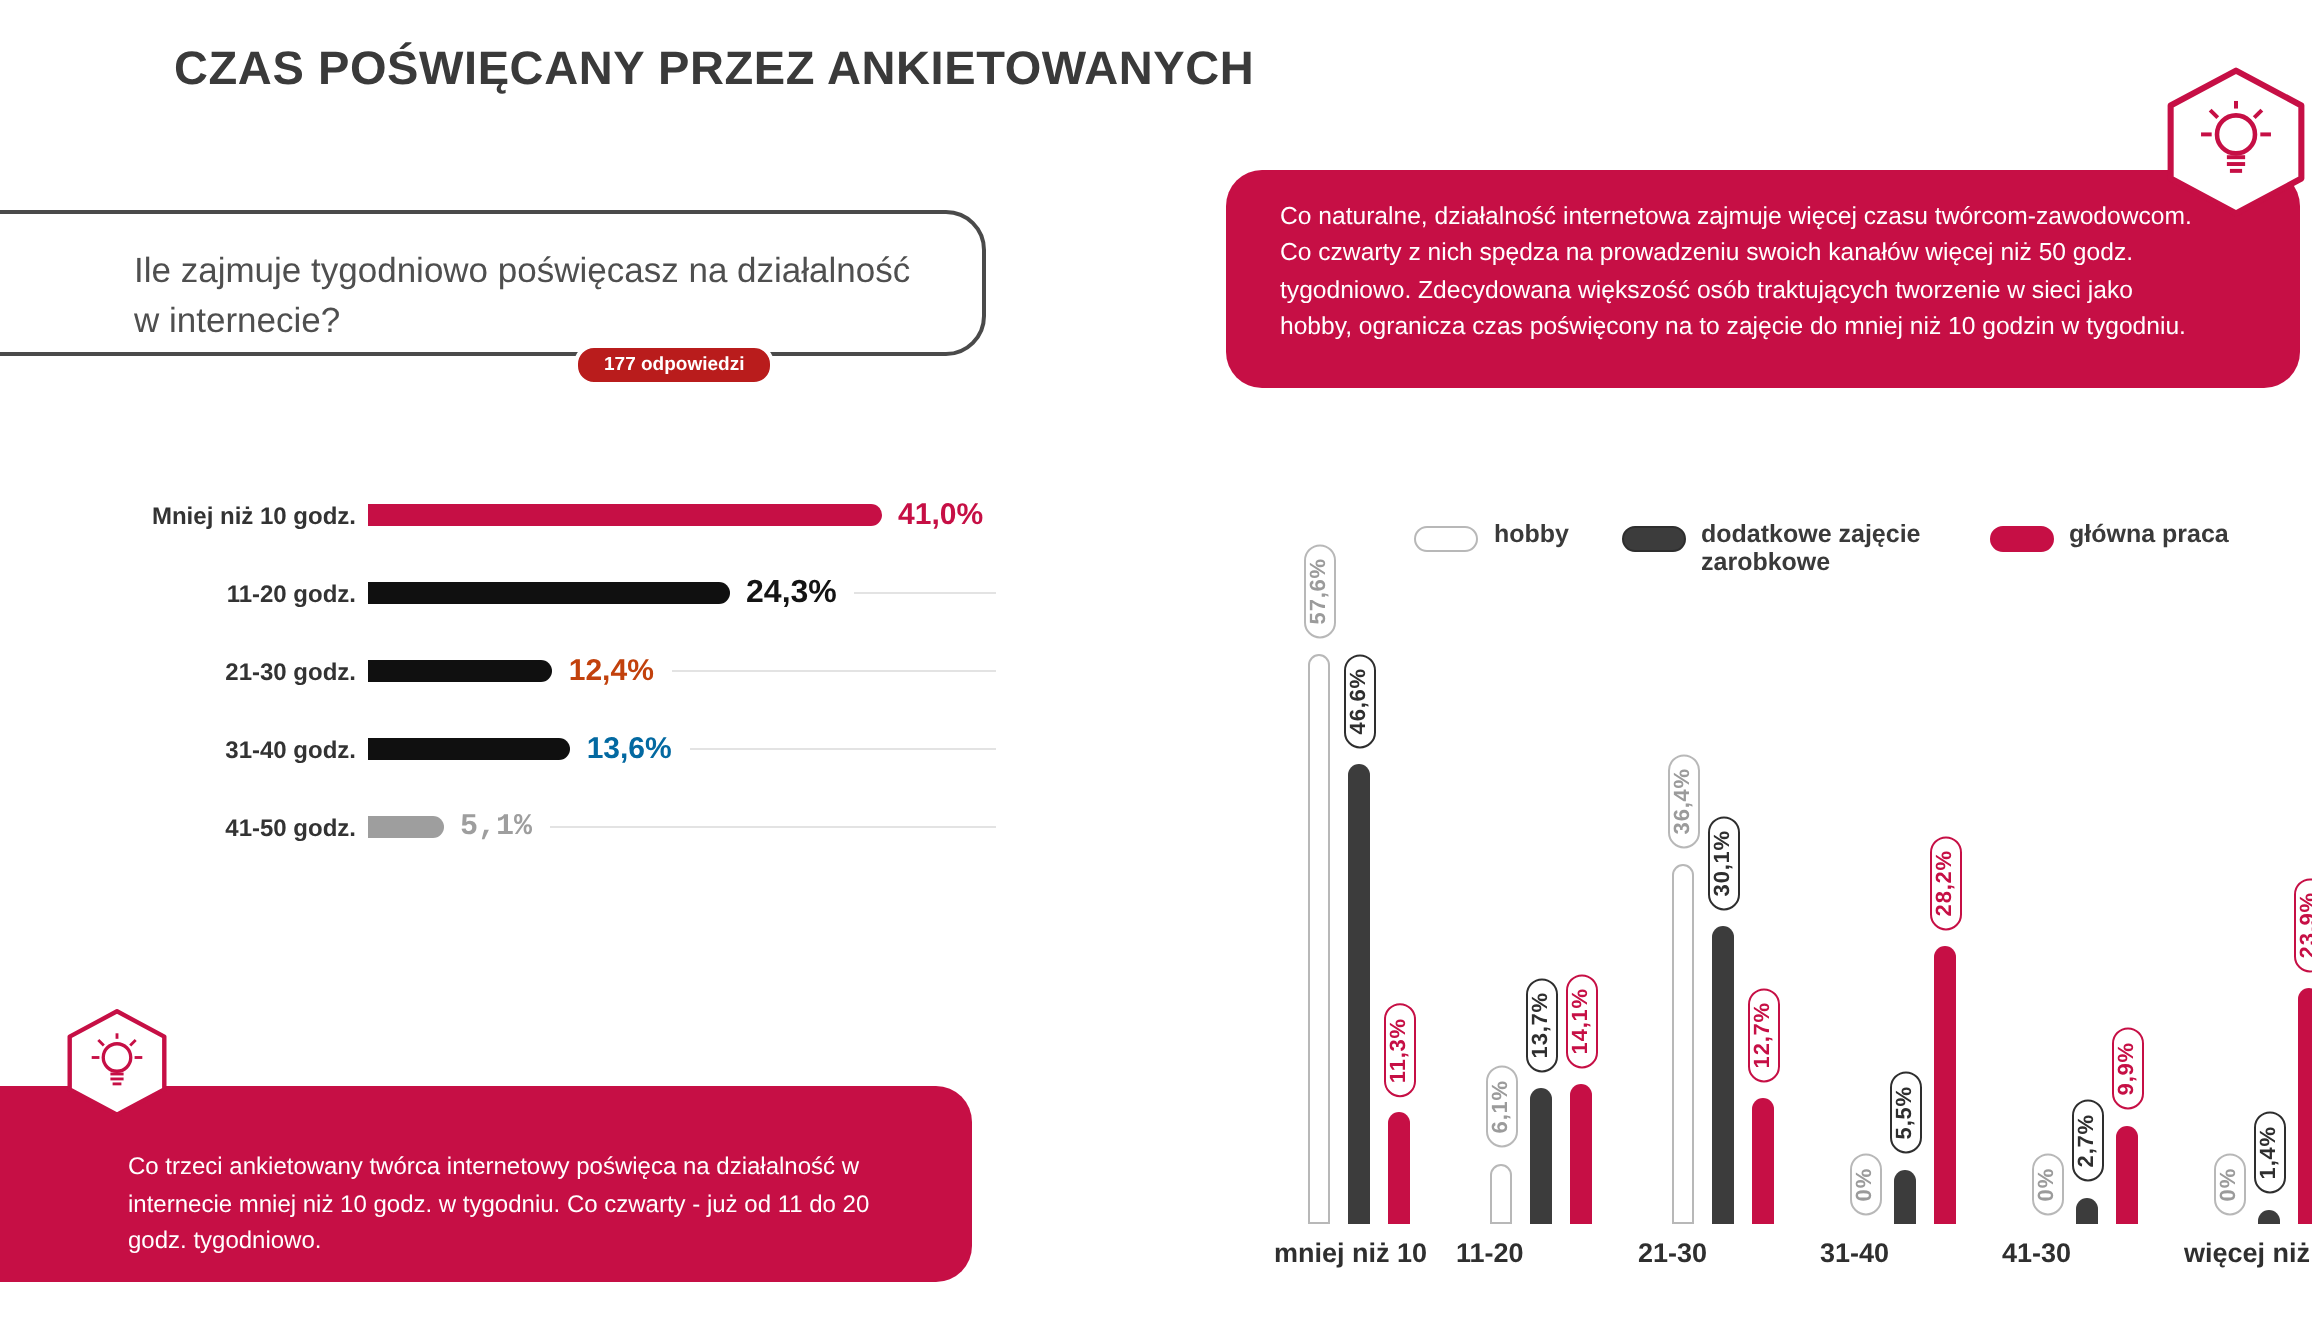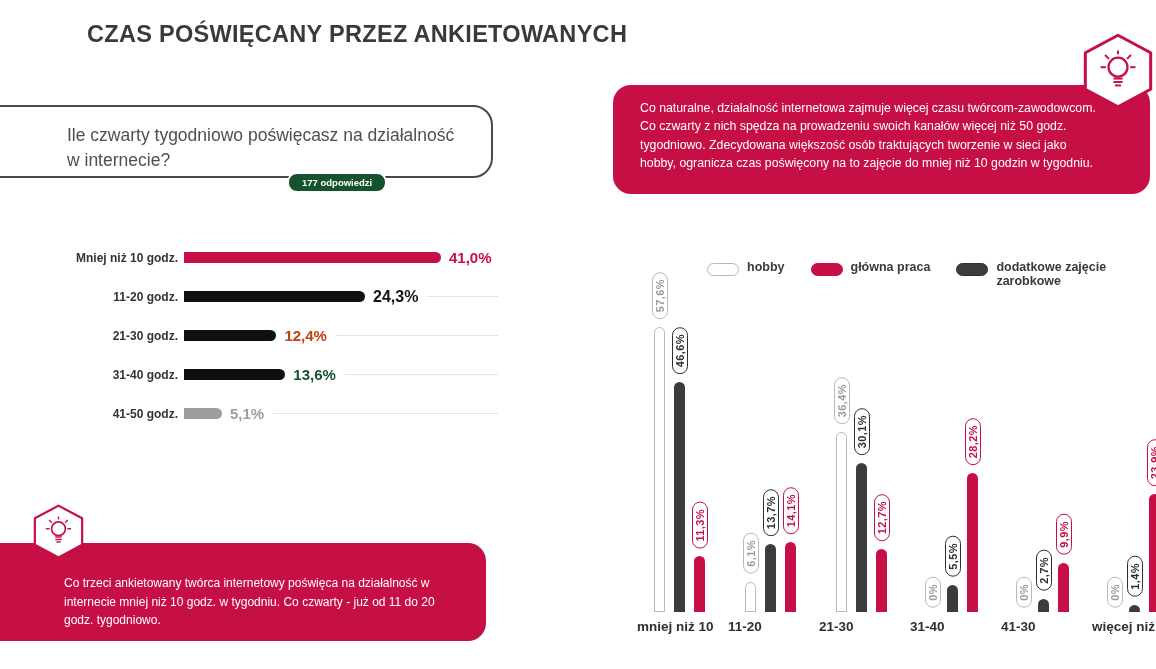--- a/index.html
+++ b/index.html
@@ -9,21 +9,21 @@
 
   
   .main-title { position:absolute; left:66px; top:20px; font-size:23.5px; font-weight:800;
                 color:#3a3a3a; line-height:1.24; letter-spacing:0.3px;margin-left:21px; }
 
   
   .qcard { position:absolute; left:-30px; top:105px; width:523px; height:73px;
            border:2.5px solid #4a4a4a; border-radius:20px; background:#fff; }
   .qcard .qtext { position:absolute; left:95px; top:16px; width:400px;
                   font-size:17.5px; line-height:1.45; color:#4f4f4f; }
-  .qbadge { position:absolute; left:315px; top:65px; background:#14532d; color:#fff;
+  .qbadge { position:absolute; left:315px; top:65px; background:#b91c1c; color:#fff;
             font-size:9.5px; font-weight:600; padding:3px 13px; border-radius:10px;
             border:2px solid #fff; white-space:nowrap; }
 
   
   .insight { background:#C60F45; color:#fff; position:absolute; }
   .insight-top { left:613px; top:85px; width:537px; height:109px; border-radius:18px;
                  padding:14px 48px 12px 27px; font-size:12.3px; line-height:1.5; }
   .insight-bottom { left:0; top:543px; width:486px; height:98px; border-radius:0 18px 18px 0;
                     padding:31px 40px 12px 64px; font-size:12px; line-height:1.55; }
 
@@ -64,21 +64,21 @@
 </head>
 <body>
 
 <div id="stage">
 
   <div class="main-title">
     <div>CZAS POŚWIĘCANY PRZEZ ANKIETOWANYCH</div>
   </div>
 
   <div class="qcard">
-    <div class="qtext">Ile czwarty tygodniowo poświęcasz na działalność w internecie?</div>
+    <div class="qtext">Ile zajmuje tygodniowo poświęcasz na działalność w internecie?</div>
     <div class="qbadge">177 odpowiedzi</div>
   </div>
 
   <div class="insight insight-top">
     <span>Co naturalne, działalność internetowa zajmuje więcej czasu twórcom-zawodowcom. Co czwarty z nich spędza na prowadzeniu swoich kanałów więcej niż 50 godz. tygodniowo. Zdecydowana większość osób traktujących tworzenie w sieci jako hobby, ogranicza czas poświęcony na to zajęcie do mniej niż 10 godzin w tygodniu.</span>
   </div>
 
   <div class="insight insight-bottom">
     <span>Co trzeci ankietowany twórca internetowy poświęca na działalność w internecie mniej niż 10 godz. w tygodniu. Co czwarty - już od 11 do 20 godz. tygodniowo.</span>
   </div>
@@ -127,45 +127,45 @@
       </div>
       <div class="lrow">
         <div class="cat">21-30 godz.</div>
         <div class="bar" style="width: 92.38px; background: rgb(16, 16, 16);"></div>
         <div class="val" style="color: #c2410c; font-size: 15px;">12,4%</div>
         <div class="track"></div>
       </div>
       <div class="lrow">
         <div class="cat">31-40 godz.</div>
         <div class="bar" style="width: 101.32px; background: rgb(16, 16, 16);"></div>
-        <div class="val" style="color: #14532d; font-size: 15px;">13,6%</div>
+        <div class="val" style="color: #0369a1; font-size: 15px;">13,6%</div>
         <div class="track"></div>
       </div>
       <div class="lrow">
         <div class="cat">41-50 godz.</div>
         <div class="bar" style="width: 37.995px; background: rgb(158, 158, 158);"></div>
-        <div class="val" style="color: rgb(158, 158, 158); font-size: 15px;">5,1%</div>
+        <div class="val" style="color: rgb(158, 158, 158); font-size: 15px; font-family: Liberation Mono, monospace;">5,1%</div>
         <div class="track"></div>
       </div>
     </div>
 
   <div id="grouped-chart">
     <div id="g-legend">
       <div class="litem">
         <span class="lpill" id="lpill-0" style="background: rgb(255, 255, 255); border: 1.5px solid rgb(184, 184, 184);"></span>
         <span class="ltxt">hobby</span>
       </div>
       <div class="litem">
+        <span class="lpill" id="lpill-1" style="background: rgb(60, 60, 60); border: 1.5px solid rgb(46, 46, 46);"></span>
+        <span class="ltxt">dodatkowe zajęcie zarobkowe</span>
+      </div>
+      <div class="litem">
         <span class="lpill" id="lpill-2" style="background: rgb(198, 15, 69); border: 1.5px solid rgb(198, 15, 69);"></span>
         <span class="ltxt">główna praca</span>
       </div>
-      <div class="litem">
-        <span class="lpill" id="lpill-1" style="background: rgb(60, 60, 60); border: 1.5px solid rgb(46, 46, 46);"></span>
-        <span class="ltxt">dodatkowe zajęcie zarobkowe</span>
-      </div>
     </div>
     <div id="g-groups">
         <div class="group">
           <div class="gbars">
             <div class="bcol">
               <span class="vpill" style="border-color: rgb(184, 184, 184); color: rgb(155, 155, 155);">57,6%</span>
               <div class="vbar" style="height: 284.544px; background: rgb(255, 255, 255); border: 1.5px solid rgb(184, 184, 184);"></div>
             </div>
             <div class="bcol">
               <span class="vpill" style="border-color: rgb(46, 46, 46); color: rgb(46, 46, 46);">46,6%</span>

